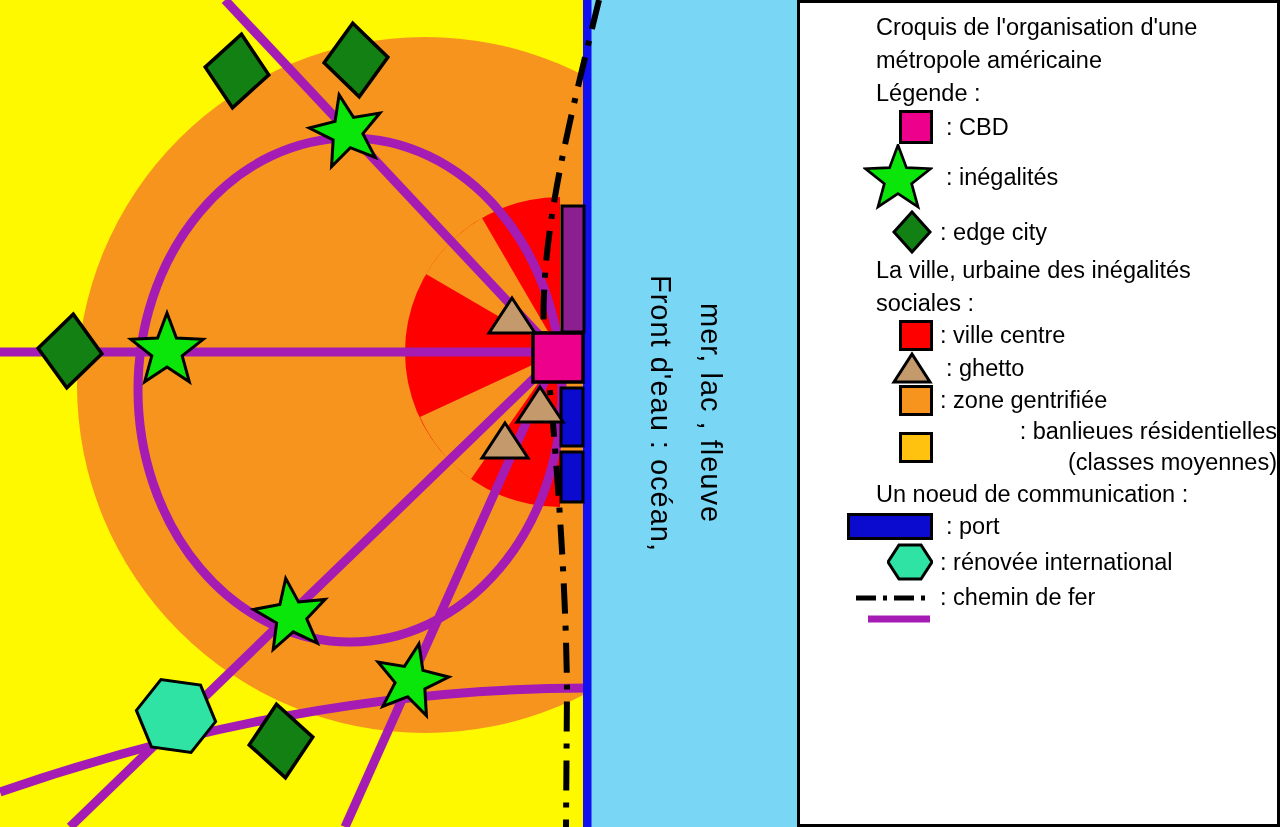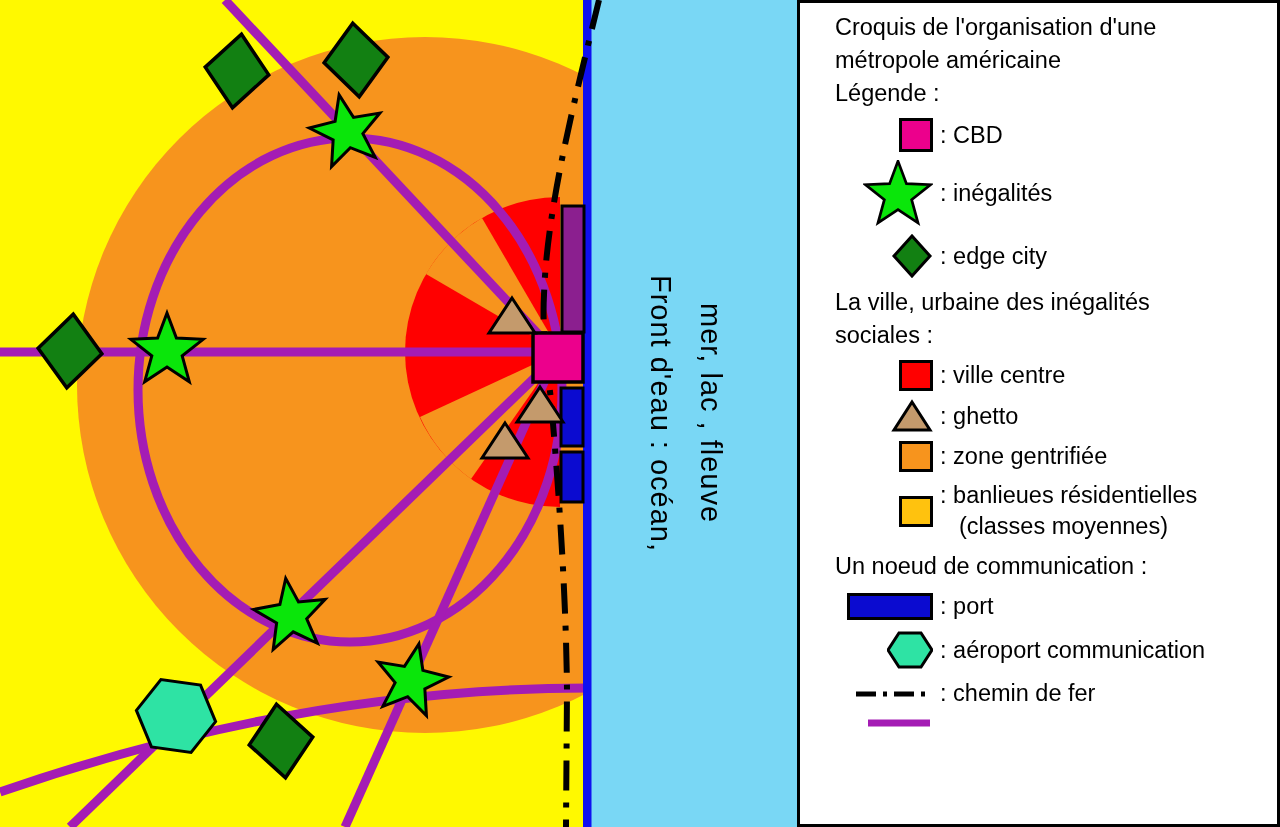--- a/index.html
+++ b/index.html
@@ -12,22 +12,22 @@
     position:absolute;left:636px;top:0;height:827px;
     writing-mode:vertical-lr;text-align:center;
     font-size:29px;line-height:50px;color:#000;letter-spacing:1px;
   }
   .water-label span{display:block;}
   .legend{
     position:absolute;left:797px;top:0;width:483px;height:827px;
     background:#ffffff;border:3px solid #000;box-sizing:border-box;
     padding-top:8px;
   }
-  .lg-text{margin-left:35px;font-size:23.5px;line-height:33px;max-width:385px;}
-  .lg-row{display:flex;align-items:center;margin:8px 0;}
+  .lg-text{margin-left:76px;font-size:23.5px;line-height:33px;max-width:385px;}
+  .lg-row{display:flex;align-items:center;margin:0 0;text-align:right;}
   .sw{width:140px;flex:none;display:flex;justify-content:flex-end;align-items:center;padding-right:7px;box-sizing:border-box;}
   .lg-label{font-size:23.5px;line-height:31px;max-width:318px;padding-left:19px;text-indent:-19px;}
   .box{border:3px solid #000;box-sizing:border-box;display:inline-block;}
   .sw-cbd{width:34px;height:34px;background:#EC008C;}
   .sw-wide-purple{width:86px;height:27px;background:#8B1F8F;}
   .sw-wide-blue{width:86px;height:27px;background:#0B0BD0;}
   .sw-red{width:34px;height:31px;background:#FF0000;}
   .sw-orange{width:34px;height:31px;background:#F7941D;}
   .sw-amber{width:34px;height:31px;background:#FFC20E;}
   .sw svg{display:block;}
@@ -167,21 +167,21 @@
         </div>
       <div class="lg-label">: port</div>
     </div>
 
     <div class="lg-row">
       <div class="sw">
         <svg width="46" height="40" viewBox="-23 -20 46 40">
           <polygon points="22,0 11,-17 -11,-17 -22,0 -11,17 11,17" fill="#2EE3A4" stroke="#000" stroke-width="3"></polygon>
         </svg>
       </div>
-      <div class="lg-label">: aéroport communication</div>
+      <div class="lg-label">: rénovée international</div>
     </div>
 
     <div class="lg-row">
       <div class="sw">
         <svg width="80" height="12" viewBox="0 0 80 12">
           <path d="M3 6 H77" stroke="#000" stroke-width="5" fill="none" stroke-dasharray="20 7 4 7"></path>
         </svg>
       </div>
       <div class="lg-label">: chemin de fer</div>
     </div>

